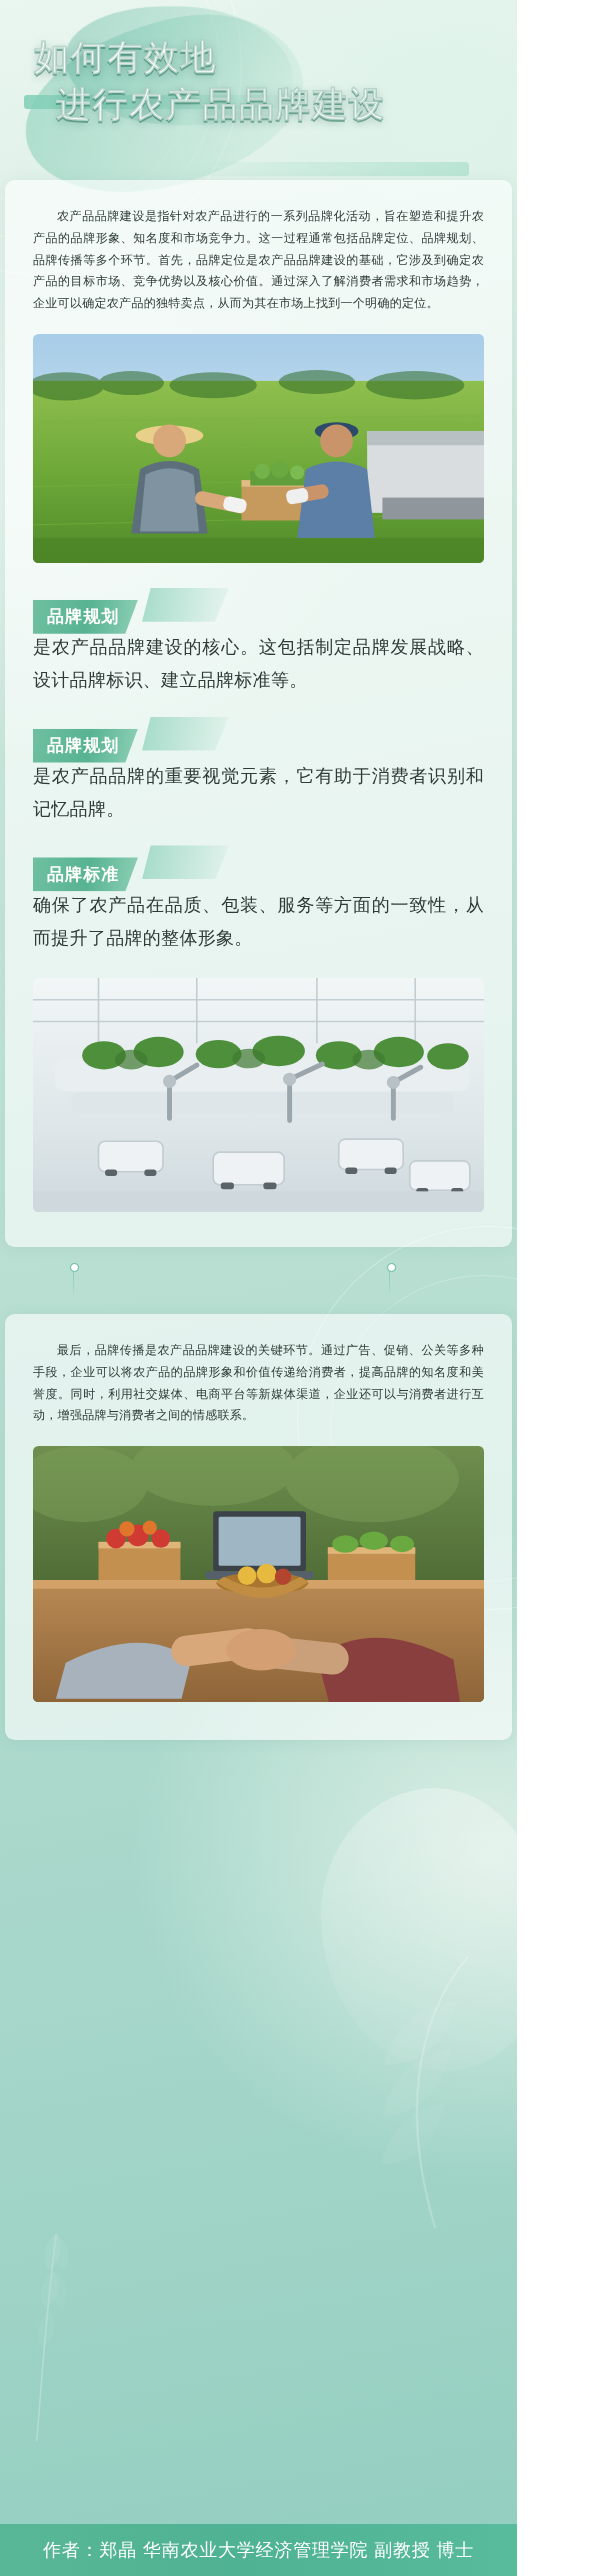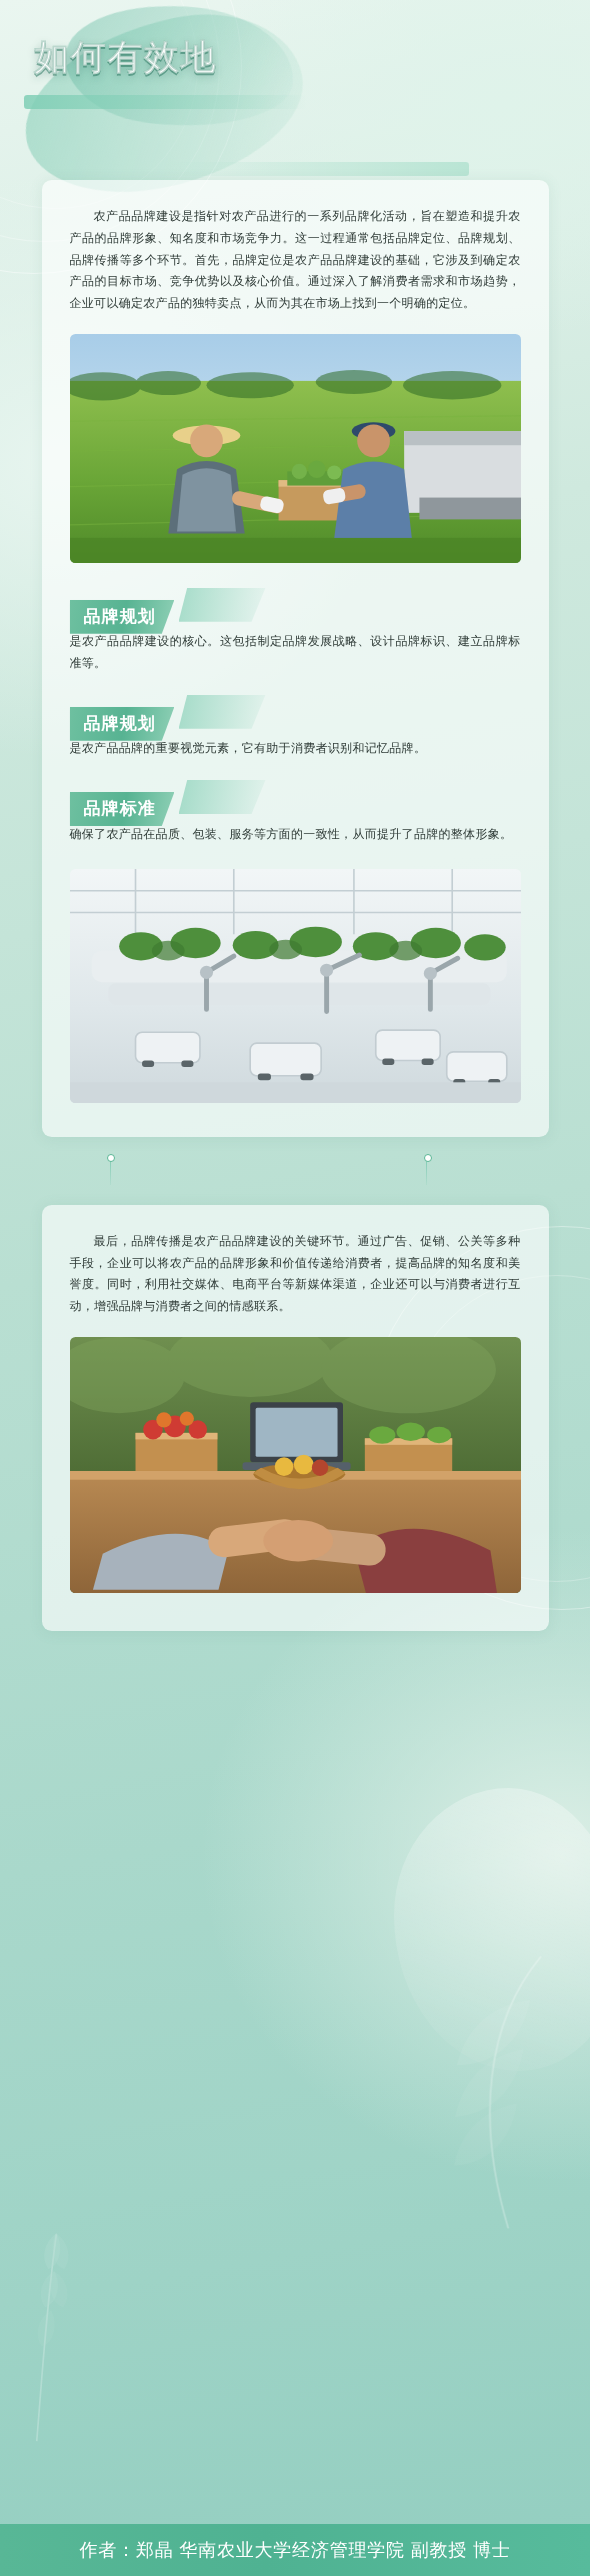--- a/index.html
+++ b/index.html
@@ -6,21 +6,21 @@
     margin: 0;
     padding: 0;
   }
   body {
     width: 601px;
     font-family: "Liberation Sans", "DejaVu Sans", sans-serif;
     background: #ffffff;
   }
   .poster {
     position: relative;
-    width: 590px;
+    width: 517px;
     height: 2576px;
     overflow: hidden;
     background:
       radial-gradient(ellipse 491px 382px at 85% 4%, #dff3ea 0%, rgba(223,243,234,0) 62%),
       radial-gradient(ellipse 545px 491px at 10% 18%, #e7f5ef 0%, rgba(231,245,239,0) 60%),
       radial-gradient(ellipse 600px 545px at 95% 72%, #dcefe6 0%, rgba(220,239,230,0) 60%),
       linear-gradient(170deg, #eaf6f0 0%, #cfe9de 22%, #b9dfd2 48%, #a9d8cb 70%, #9ed3c6 86%, #93cec0 100%);
   }
 
   
@@ -171,21 +171,21 @@
   }
   .sec-head .ribbon-tail {
     position: absolute;
     top: 0;
     height: 34px;
     width: 87px;
     background: linear-gradient(100deg, rgba(140,210,186,0.75), rgba(190,228,214,0.15));
     clip-path: polygon(10% 0, 100% 0, 84% 100%, 0% 100%);
   }
   .sec-body {
-    font-size: 12px;
+    font-size: 18px;
     line-height: 1.82;
     color: #2f3b37;
     text-align: justify;
     margin: 0 0 8.7px 0;
     letter-spacing: 0.3px;
   }
 
   
   .divider {
     position: relative;
@@ -265,20 +265,23 @@
   </svg>
 
   <div class="header">
     <div class="title-wrap">
       <div class="title-accent a1"></div>
       <div class="title-accent a2"></div>
       <div class="title-line l1">
         <span class="title-text">如何有效地</span>
       </div>
       <br>
+      <div class="title-line l2">
+        <span class="title-text">进行农产品品牌建设</span>
+      </div>
     </div>
   </div>
 
   <div class="card">
 
     <p class="para">农产品品牌建设是指针对农产品进行的一系列品牌化活动，旨在塑造和提升农产品的品牌形象、知名度和市场竞争力。这一过程通常包括品牌定位、品牌规划、品牌传播等多个环节。首先，品牌定位是农产品品牌建设的基础，它涉及到确定农产品的目标市场、竞争优势以及核心价值。通过深入了解消费者需求和市场趋势，企业可以确定农产品的独特卖点，从而为其在市场上找到一个明确的定位。</p>
 
     <div class="photo">
       <svg viewBox="0 0 826 420" preserveAspectRatio="none">
         <defs>

